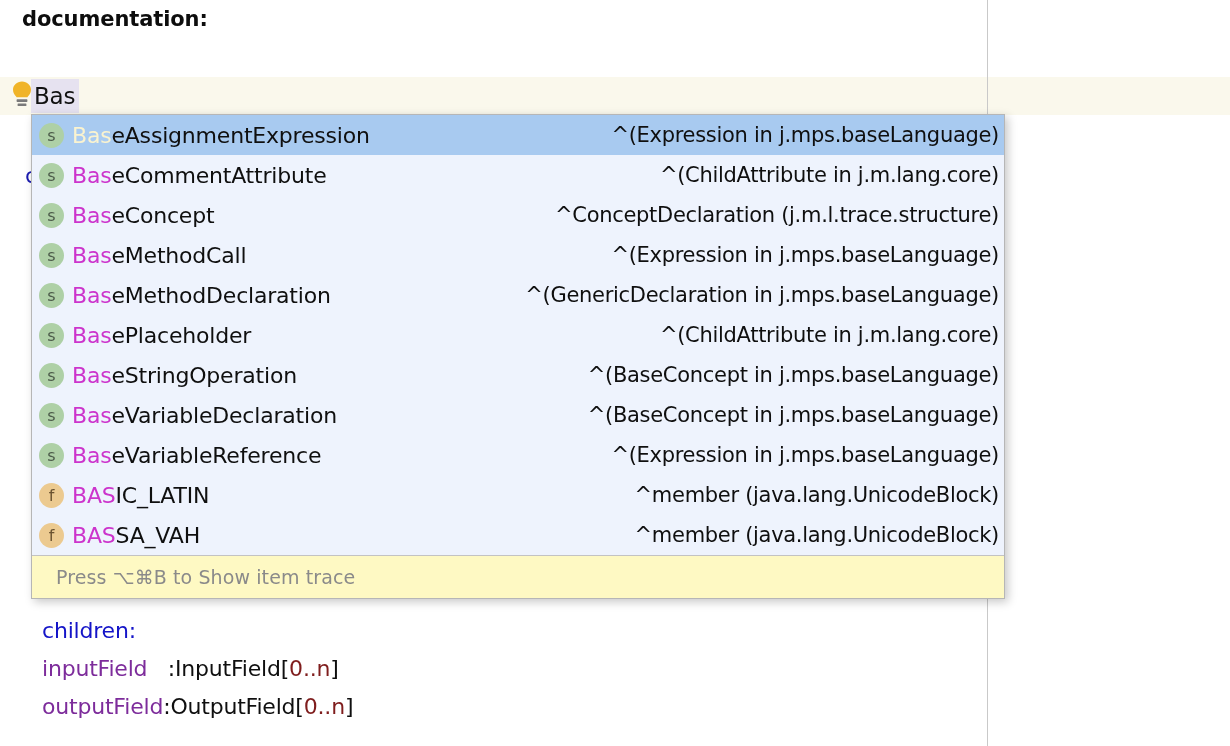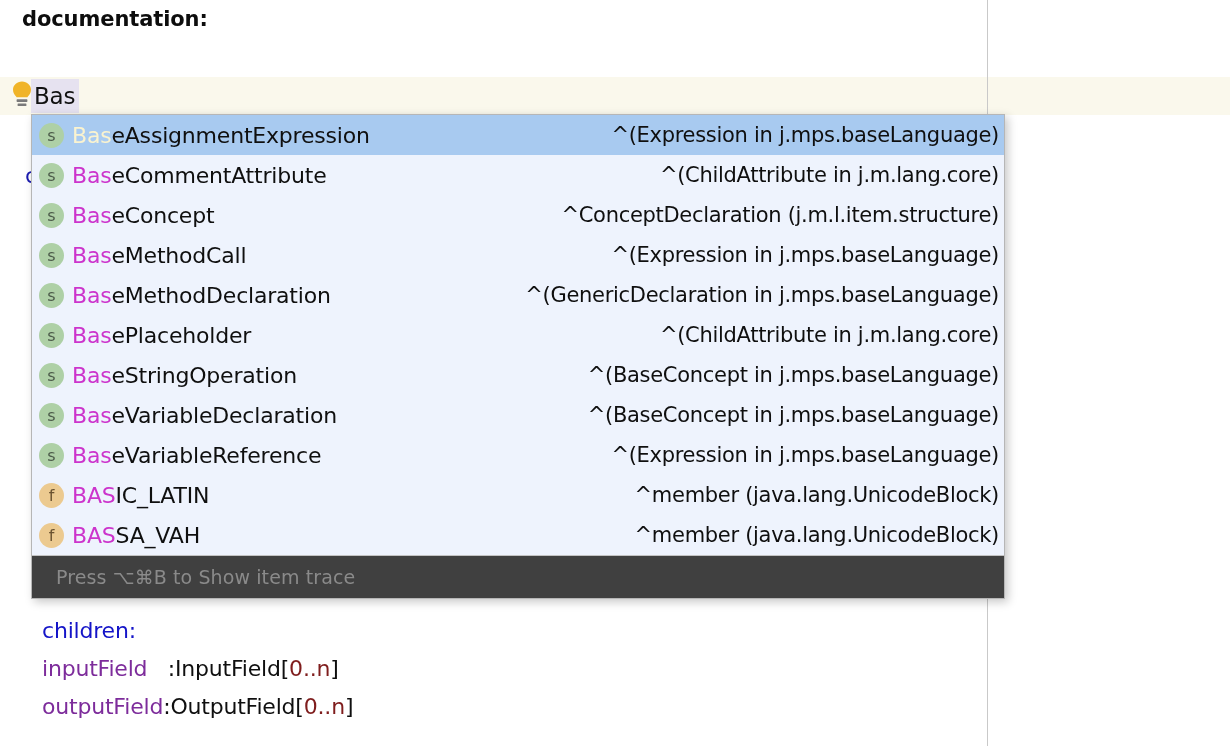--- a/index.html
+++ b/index.html
@@ -174,21 +174,21 @@
     white-space: nowrap;
     letter-spacing: -0.3px;
     text-align: right;
     flex: 0 0 auto;
     padding-right: 1px;
   }
 
   
   .popup-footer {
     height: 43px;
-    background: #404040;
+    background: #fef9c3;
     border-top: 1px solid #c3c3c3;
     display: flex;
     align-items: center;
     padding-left: 24px;
     box-sizing: border-box;
   }
   .popup-footer-text {
     font-size: 19px;
     color: #8a8a8a;
     white-space: nowrap;
@@ -233,21 +233,21 @@
         <div class="popup-row">
           <span class="kind-icon kind-s">s</span>
           <span class="row-name"><span class="match">Bas</span>eCommentAttribute</span>
           <span class="row-spacer"></span>
           <span class="row-type">^(ChildAttribute in j.m.lang.core)</span>
         </div>
         <div class="popup-row">
           <span class="kind-icon kind-s">s</span>
           <span class="row-name"><span class="match">Bas</span>eConcept</span>
           <span class="row-spacer"></span>
-          <span class="row-type">^ConceptDeclaration (j.m.l.item.structure)</span>
+          <span class="row-type">^ConceptDeclaration (j.m.l.trace.structure)</span>
         </div>
         <div class="popup-row">
           <span class="kind-icon kind-s">s</span>
           <span class="row-name"><span class="match">Bas</span>eMethodCall</span>
           <span class="row-spacer"></span>
           <span class="row-type">^(Expression in j.mps.baseLanguage)</span>
         </div>
         <div class="popup-row">
           <span class="kind-icon kind-s">s</span>
           <span class="row-name"><span class="match">Bas</span>eMethodDeclaration</span>

